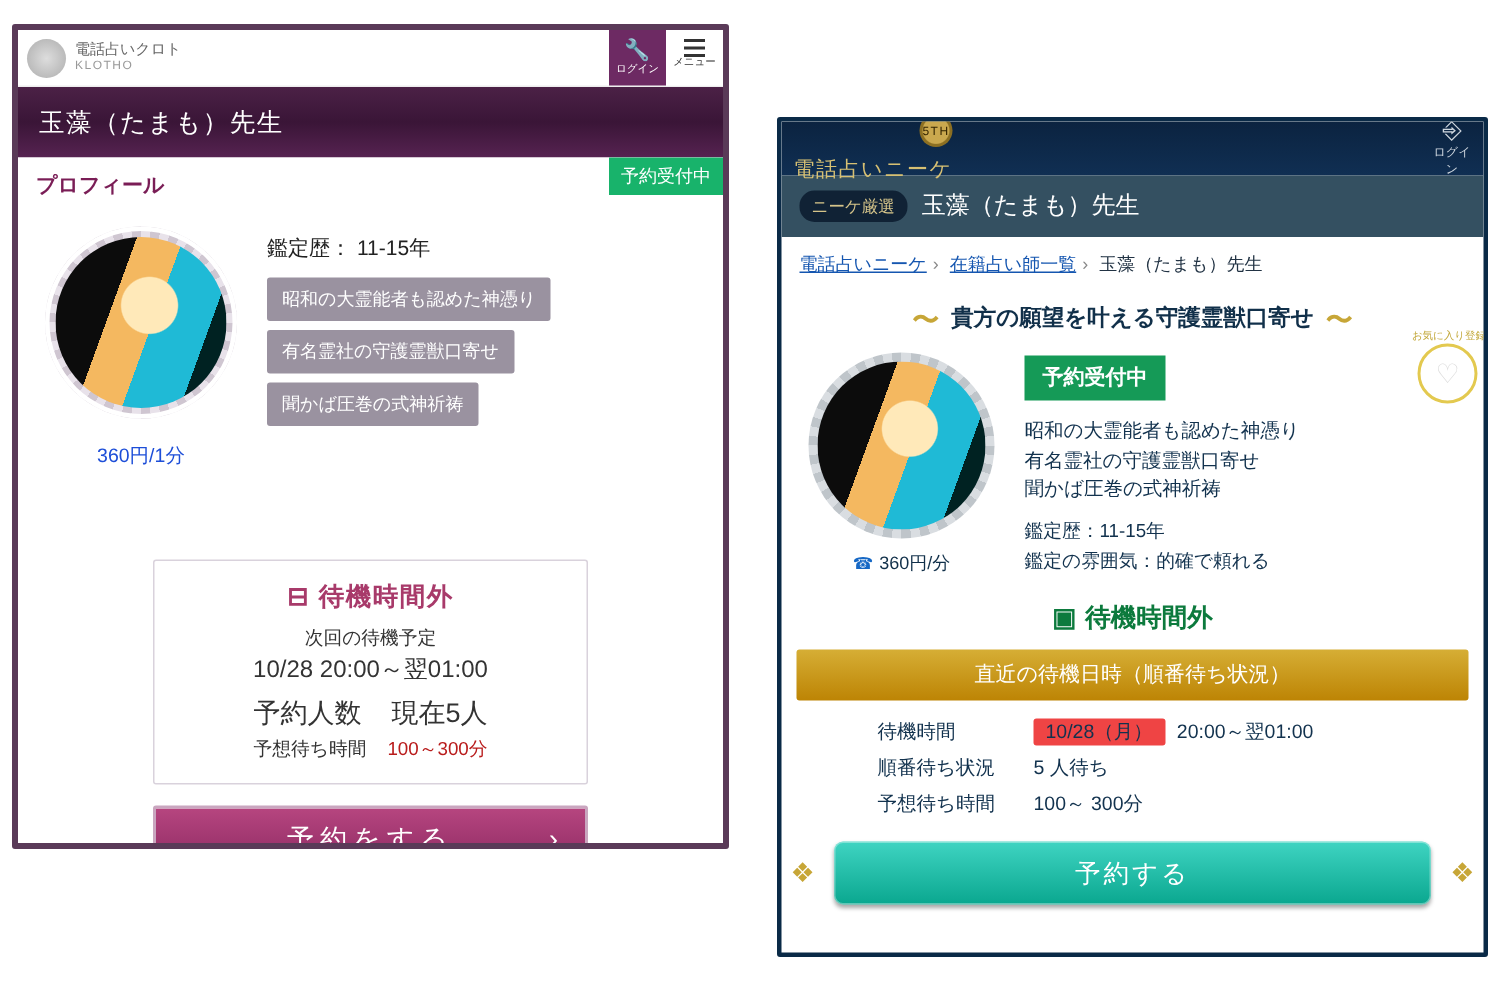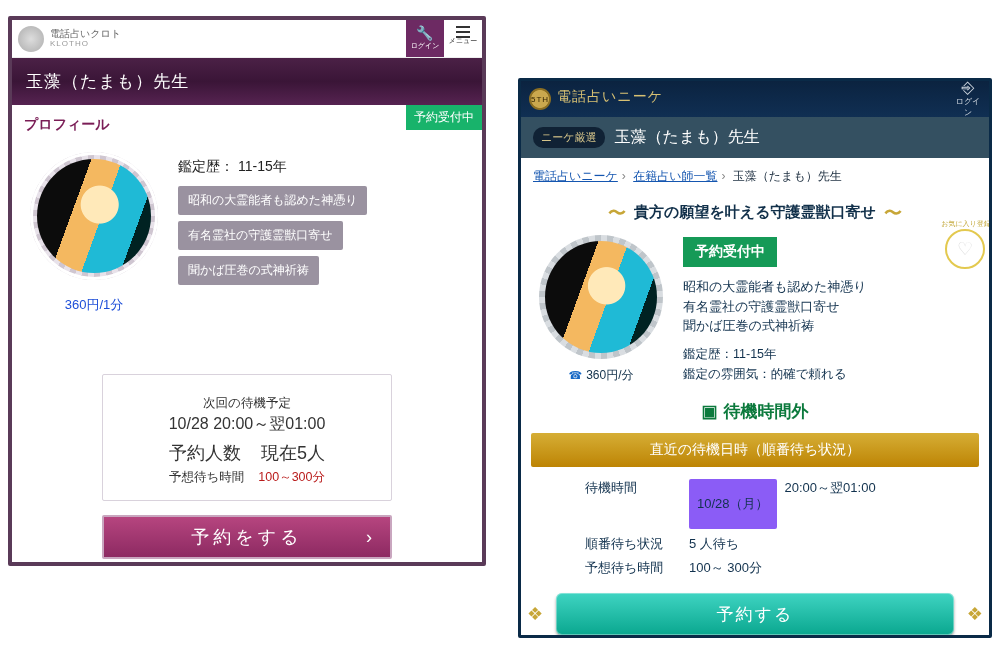--- a/index.html
+++ b/index.html
@@ -95,21 +95,21 @@
 
   
   .right-card {
     position:absolute; left:518px; top:78px; width:474px; height:560px;
     border:3px solid #0a2a47; background:#fff; overflow:hidden; border-radius:2px;
   }
   .nk-header {
     height:36px; background:linear-gradient(180deg,#0b2340 0%, #102f53 100%);
     display:flex; align-items:center; justify-content:space-between; padding:0 6px 0 8px;
   }
-  .nk-brand { display:flex; align-items:flex-start; gap:6px; color:#d7c073; font-size:14px; letter-spacing:1px;}
+  .nk-brand { display:flex; align-items:flex-end; gap:6px; color:#d7c073; font-size:14px; letter-spacing:1px;flex-direction:column;}
   .nk-logo { width:22px; height:22px; border-radius:50%; background:radial-gradient(circle,#caa84e 0 55%, #8c6f22 60% 100%); display:flex;align-items:center;justify-content:center;font-size:8px;color:#332400;}
   .nk-login { width:30px; color:#cfd7df; text-align:center; font-size:8px; }
   .nk-login .glyph { font-size:16px; display:block; line-height:1; }
 
   .nk-namebar {
     display:flex; align-items:center; gap:10px;
     background:#345061; color:#fff; font-size:16px; padding:10px 12px;
   }
   .nk-namebar .badge {
     background:#102235; color:#d5c48a; font-size:11px; padding:3px 8px; border-radius:10px;
@@ -161,21 +161,21 @@
   .nk-band {
     margin:10px 10px 0 10px; text-align:center; color:#fff; font-size:14px;
     background:linear-gradient(180deg,#d6ae35 0%, #bd8404 100%); padding:8px 0;
     border-radius:2px;
   }
 
   .nk-sched { width:340px; margin:12px auto 0 auto; font-size:13px; color:#12324e; }
   .nk-sched .row { display:flex; margin-top:6px; gap:8px;}
   .nk-sched .lbl { width:96px; text-align:left; }
   .nk-sched .date-pill {
-    background:#8b5cf6; padding:16px 8px; border-radius:2px; color:#12324e;
+    background:#ef4444; padding:0 8px; border-radius:2px; color:#12324e;
   }
 
   .nk-reserve-wrap { position:relative; margin:16px 8px 0 8px; }
   .nk-reserve-wrap .orn {
     position:absolute; top:50%; transform:translateY(-50%); color:#c7a637; font-size:18px;
   }
   .nk-reserve-wrap .orn.l { left:-2px; }
   .nk-reserve-wrap .orn.r { right:-2px; }
   .nk-reserve {
     display:block; width:88%; margin:0 auto; height:42px; border:none; border-radius:6px;
@@ -227,20 +227,23 @@
         </div>
         <div class="lk-tags">
           <span class="lk-tag">昭和の大霊能者も認めた神憑り</span>
           <span class="lk-tag">有名霊社の守護霊獣口寄せ</span>
           <span class="lk-tag">聞かば圧巻の式神祈祷</span>
         </div>
       </div>
     </div>
 
     <div class="lk-wait-box">
+      <div class="lk-wait-title">
+        <span>⊟ </span><span>待機時間外</span>
+      </div>
       <div class="lk-wait-sub">次回の待機予定</div>
       <div class="lk-wait-line">10/28 20:00～翌01:00</div>
       <div class="lk-wait-kv">
         <span>予約人数</span>
         <span>現在5人</span>
       </div>
       <div class="lk-wait-kv2">
         <span>予想待ち時間</span>
         <span class="num">100～300分</span>
       </div>

